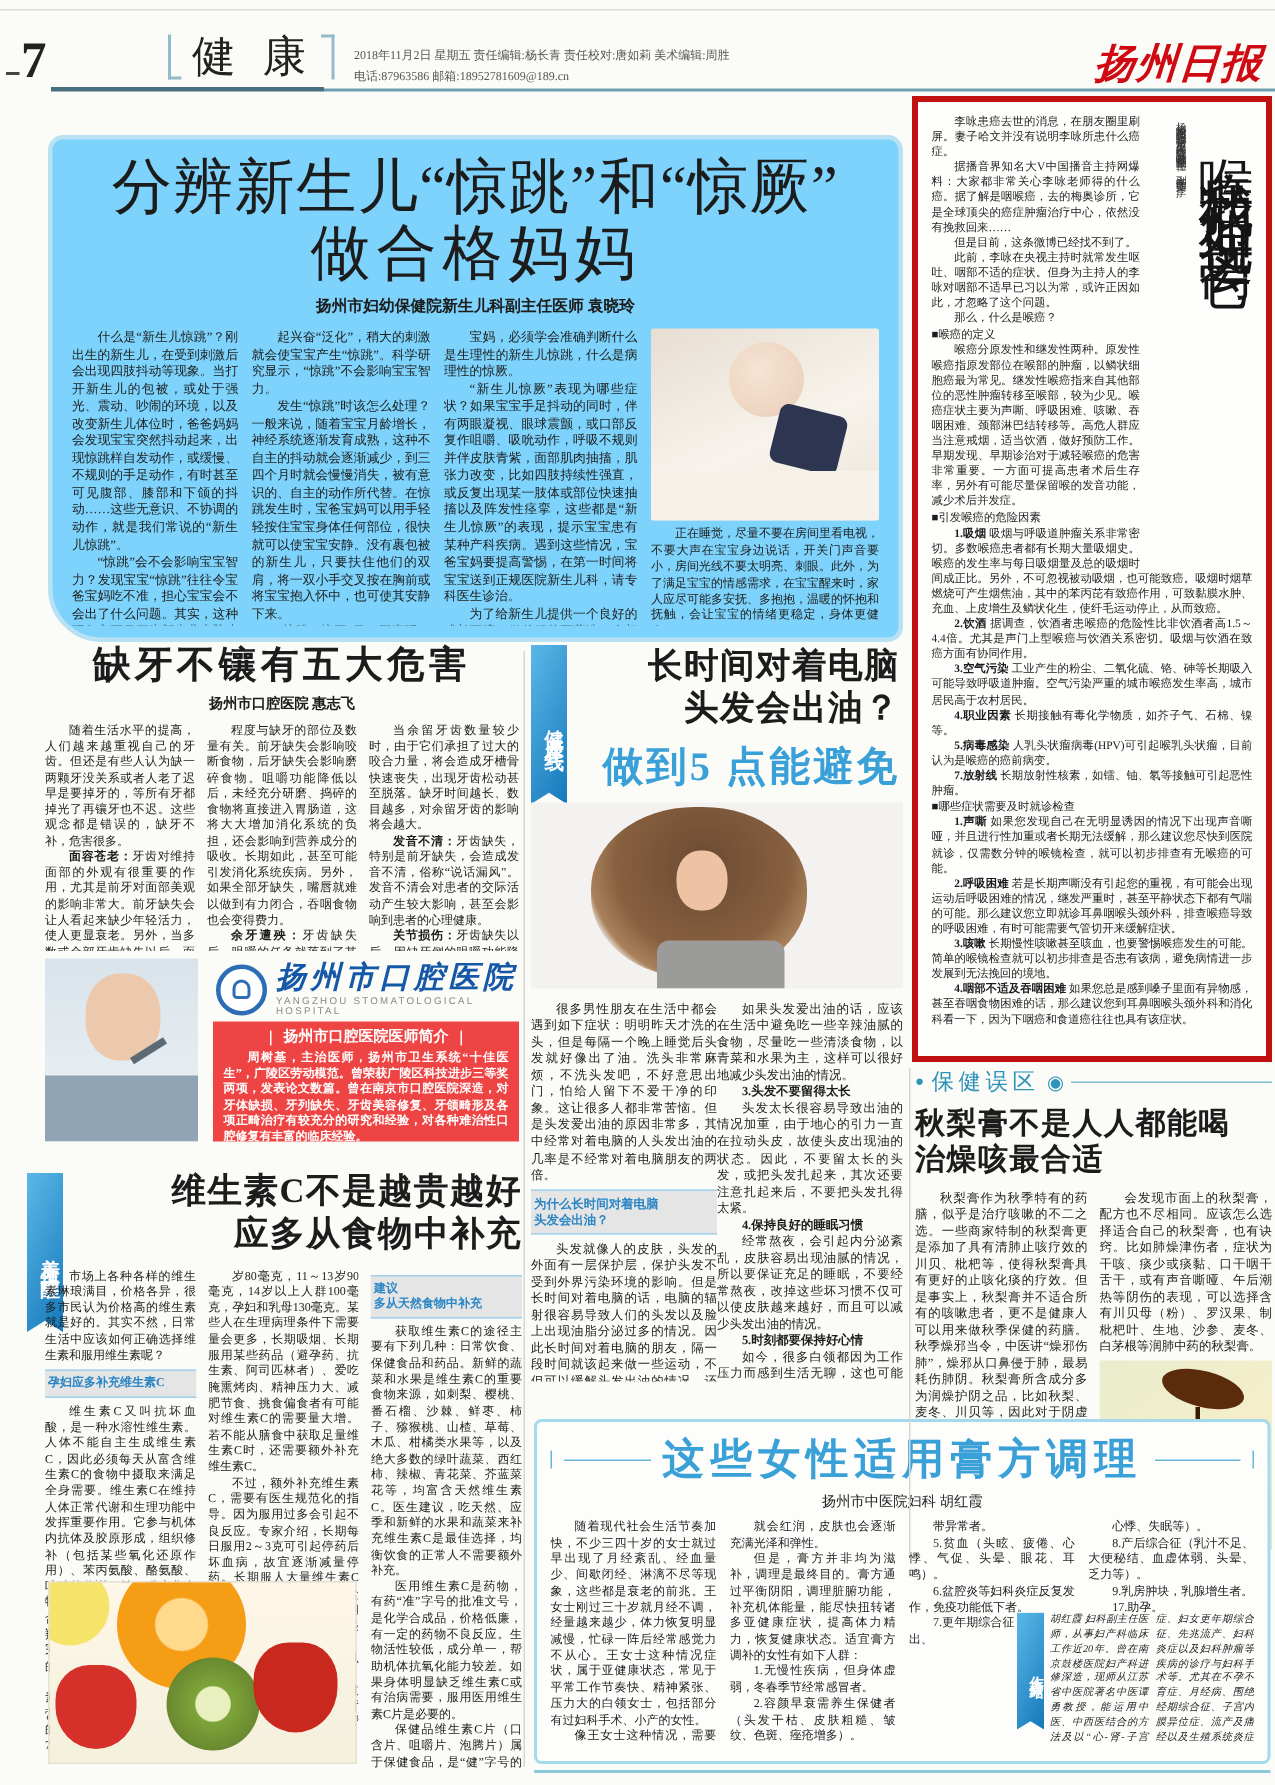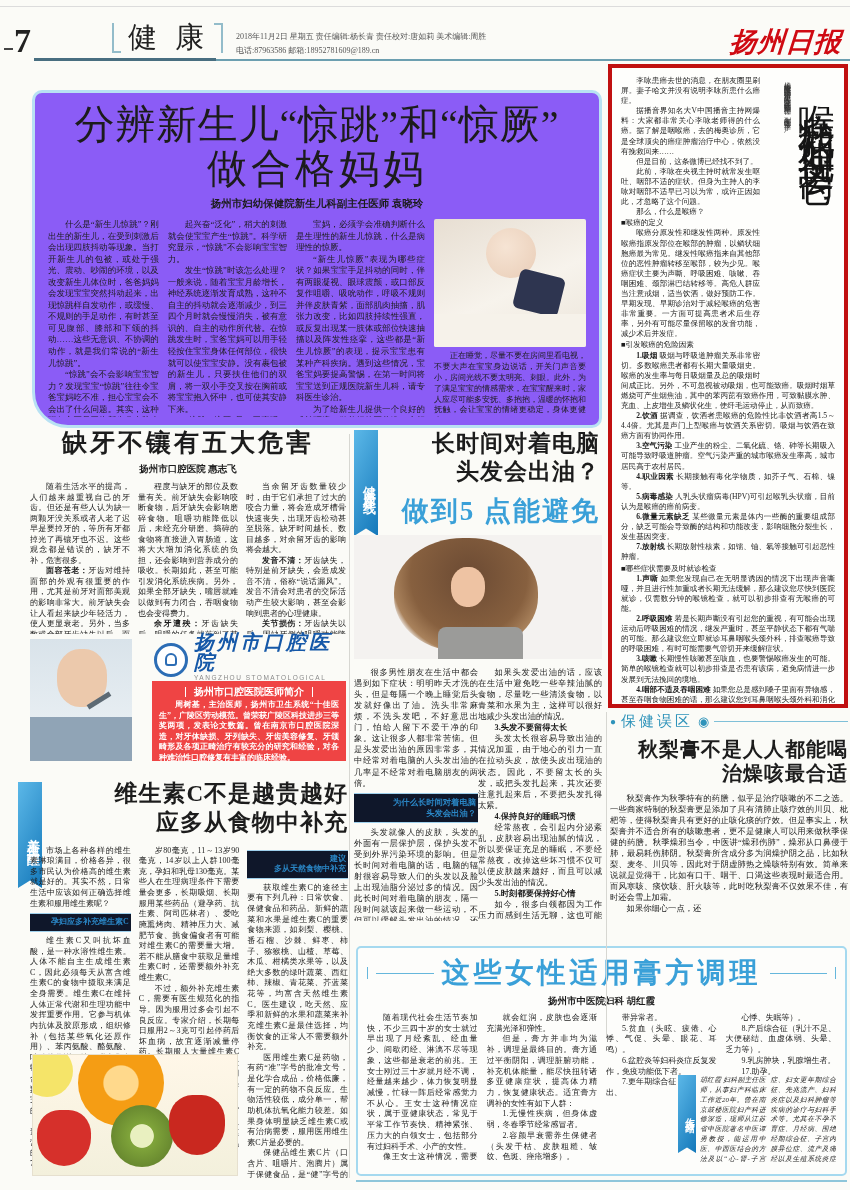--- a/index.html
+++ b/index.html
@@ -14,46 +14,46 @@
   .hr2{left:216px;top:59px;width:634px;height:2px;background:#6c9fb0}
   .sectionwrap{left:112px;top:18px;display:flex;align-items:center}
   .bk-l{width:9px;height:30px;border-left:2px solid #93bcca;border-bottom:2px solid #93bcca;margin-right:7px}
   .bk-r{width:9px;height:30px;border-right:2px solid #93bcca;border-top:2px solid #93bcca;margin-left:-8px}
   .sectiontitle{font-size:29px;letter-spacing:18px;color:#222}
   .dateline{left:236px;top:30px;font-size:8px;color:#555;line-height:1.7}
   .masthead{left:700px;top:24px;width:142px;text-align:right;font-size:27px;font-weight:bold;font-style:italic;color:#cf0a12;letter-spacing:1px;transform:skewX(-4deg)}
   
   p.para{text-indent:2em;text-align:justify;margin:0}
   p.sec{text-indent:0;font-weight:normal;margin-top:1px}
-  p.subhead{text-indent:0;background:#0f172a;color:#2a86c5;text-align:right;font-weight:bold;white-space:pre-line;padding:3px 2px;margin:4px 0;border-top:1px solid #9fd0ec;border-bottom:1px solid #9fd0ec}
+  p.subhead{text-indent:0;background:#e5e5e5;color:#2a86c5;text-align:left;font-weight:bold;white-space:pre-line;padding:3px 2px;margin:4px 0;border-top:1px solid #9fd0ec;border-bottom:1px solid #9fd0ec}
   p.mini{font-weight:bold}
   .colrow{display:flex;overflow:hidden}
   .colrow>div{flex:1 1 0;overflow:hidden}
   
-  .nb{left:32px;top:90px;width:570px;height:338px;border:3px solid #b8e1f3;border-radius:10px 10px 10px 36px;background:#8b5cf6}
+  .nb{left:32px;top:90px;width:570px;height:338px;border:3px solid #b8e1f3;border-radius:10px 10px 10px 36px;background:#7dd3fc}
   .nb-t1{margin-top:10px;text-align:center;font-size:40px;letter-spacing:1px;line-height:1.1}
   .nb-t2{text-align:center;font-size:40px;letter-spacing:4px;line-height:1.1}
   .nb-by{text-align:center;font-size:10.5px;font-weight:bold;margin-top:6px}
   .nb-body{display:flex;gap:9px;padding:8px 13px 10px;height:206px;overflow:hidden;font-size:8.5px;line-height:1.36}
   .nb-body .c4{flex:0 0 152px;font-size:8px}
   .baby-photo{width:100%;height:128px;margin-bottom:4px;position:relative;overflow:hidden;background:linear-gradient(155deg,#e7ded2,#f7f3ec 55%,#ece5da);border-radius:2px}
   .b-head{position:absolute;left:34%;top:7%;width:50px;height:50px;border-radius:50%;background:radial-gradient(circle at 40% 38%,#f6e4d4,#e9cdb7)}
   .b-strap{position:absolute;right:16%;top:42%;width:46px;height:40px;background:#2e3550;border-radius:6px;transform:rotate(14deg)}
   .b-blanket{position:absolute;left:0;bottom:0;width:100%;height:26%;background:#f6f2ea}
   
   .throat{left:608px;top:64px;width:240px;height:644px;border:4px solid #c01010;background:#fefefc;padding:8px 9px;font-size:7.6px;line-height:1.33;overflow:hidden}
   .throat-side{float:right;width:68px;height:296px;margin:0 0 7px 7px;display:flex}
   .throat-byline{writing-mode:vertical-rl;font-size:7px;letter-spacing:1px;color:#333;width:24px;line-height:1.15}
   .throat-title{writing-mode:vertical-rl;font-size:37px;letter-spacing:8px;line-height:1;width:44px;color:#151515}
   
   .teeth{left:30px;top:426px;width:316px;height:350px}
   .teeth-t{text-align:center;font-size:25px;letter-spacing:3px;font-weight:bold}
   .teeth-by{text-align:center;font-size:9.5px;font-weight:bold;margin-top:4px}
   .teeth-cols{gap:8px;height:152px;font-size:8px;line-height:1.32;margin-top:6px}
-  .teeth-bottom{display:flex;gap:20px;margin-top:5px;height:122px}
+  .teeth-bottom{display:flex;gap:10px;margin-top:5px;height:122px}
   .man-photo{flex:0 0 102px;position:relative;overflow:hidden;background:linear-gradient(#d9e3ea,#eef3f6)}
   .m-face{position:absolute;left:26%;top:8%;width:50px;height:58px;border-radius:45%;background:#ecc9ac}
   .m-shirt{position:absolute;left:0;bottom:0;width:100%;height:36%;background:#90a4b6}
   .m-tool{position:absolute;left:55%;top:48%;width:26px;height:5px;background:#5d6a74;transform:rotate(-32deg)}
   .teeth-right{flex:1;display:flex;flex-direction:column}
   .logo-row{height:42px;display:flex;align-items:center;gap:6px;padding-left:2px}
   .tooth-logo{width:34px;height:34px;border-radius:50%;border:3px solid #2c6db5;background:#fff;position:relative;flex:0 0 auto}
   .tooth-glyph{position:absolute;left:8px;top:7px;width:12px;height:13px;background:#fff;border:2px solid #2c6db5;border-radius:6px 6px 3px 3px}
   .hosp-name{font-size:20px;font-weight:bold;font-style:italic;color:#1558a8;letter-spacing:3px;line-height:1}
   .hosp-en{font-size:6.5px;color:#8a8a8a;letter-spacing:1.5px;margin-top:2px;font-family:"Liberation Sans",sans-serif}
@@ -84,34 +84,34 @@
   .f-straw1{position:absolute;left:2%;top:46%;width:54px;height:56px;border-radius:50% 50% 60% 60%;background:#d6302b}
   .f-straw2{position:absolute;right:6%;top:34%;width:56px;height:60px;border-radius:50% 50% 60% 60%;background:#c9281f}
   .f-lemon{position:absolute;left:-6%;top:-8%;width:52px;height:52px;border-radius:50%;background:#f5e469}
   
   .pear{left:610px;top:712px;width:238px;height:326px}
   .pear-head{display:flex;align-items:center;gap:5px;color:#2e93ba}
   .pear-bullet{font-size:10px}
   .pear-label{font-size:15px;letter-spacing:3px}
   .pear-target{font-size:13px}
   .pear-line{flex:1;border-top:1px solid #7fc0d8}
-  .pear-t1,.pear-t2{text-align:right;font-size:20px;font-weight:bold;letter-spacing:1px;line-height:1.2}
+  .pear-t1,.pear-t2{text-align:left;font-size:20px;font-weight:bold;letter-spacing:1px;line-height:1.2}
   .pear-t1{margin-top:6px}
   .pear-cols{gap:8px;margin-top:8px;height:248px;font-size:8.3px;line-height:1.33}
   .pear-photo{width:100%;height:126px;margin-top:4px;position:relative;overflow:hidden;background:linear-gradient(140deg,#e9edcd,#f5eecb 60%,#dfe6c0)}
   .p-jar{position:absolute;left:16%;bottom:3%;width:68%;height:56%;background:#241305;border-radius:6px;box-shadow:inset 0 4px 6px #6b4a1f}
   .p-spoon{position:absolute;left:36%;top:5%;width:56px;height:24px;border-radius:50%;background:#5a2c0c;transform:rotate(14deg)}
   .p-drip{position:absolute;left:56%;top:24%;width:3px;height:34px;background:#3a1b06}
   
   .gf{left:356px;top:946px;width:491px;height:230px;border:2px solid #a5d9ef;border-radius:5px;padding:6px 9px;background:#fdfdfb}
   .gf-titlerow{display:flex;align-items:center;gap:8px}
   .gf-line{flex:1;height:1px;background:#66b7dc;position:relative}
   .gf-cap{width:1px;height:12px;background:#66b7dc}
   .gf-title{font-size:28px;font-weight:bold;color:#3aa0d8;letter-spacing:4px;white-space:nowrap}
-  .gf-by{text-align:center;font-size:9.5px;font-weight:bold;margin-top:3px}
+  .gf-by{text-align:center;font-size:9.5px;font-weight:normal;margin-top:3px}
   .gf-cols{gap:9px;margin-top:5px;height:150px;font-size:8px;line-height:1.34;position:relative}
   .author-box{position:absolute;right:0;bottom:0;width:158px;height:88px;background:#fdfdfb;display:flex;z-index:4;gap:4px}
   .author-ribbon{flex:0 0 18px;height:78px;color:#fff;writing-mode:vertical-rl;letter-spacing:2px;text-align:center;font-size:9.5px;font-weight:bold;background:linear-gradient(115deg,#5cb8e8,#1478ba);clip-path:polygon(0 0,100% 0,100% 100%,50% 93%,0 100%)}
   .author-cols{flex:1;display:flex;gap:5px;font-size:6.8px;font-style:italic;line-height:1.45;overflow:hidden}
   .author-cols>div{flex:1;text-align:justify}
   
   .vsep1{left:349px;top:434px;width:1px;height:744px;background:#d7d7d2}
   .vsep2{left:606px;top:712px;width:1px;height:324px;background:#d7d7d2}
   .bottomline{left:356px;top:1180px;width:491px;height:2px;background:#8ec6da}
 </style>
@@ -178,21 +178,20 @@
       <p class="para">此前，李咏在央视主持时就常发生呕吐、咽部不适的症状。但身为主持人的李咏对咽部不适早已习以为常，或许正因如此，才忽略了这个问题。</p>
       <p class="para">那么，什么是喉癌？</p>
       <p class="para sec">■喉癌的定义</p>
       <p class="para">喉癌分原发性和继发性两种。原发性喉癌指原发部位在喉部的肿瘤，以鳞状细胞癌最为常见。继发性喉癌指来自其他部位的恶性肿瘤转移至喉部，较为少见。喉癌症状主要为声嘶、呼吸困难、咳嗽、吞咽困难、颈部淋巴结转移等。高危人群应当注意戒烟，适当饮酒，做好预防工作。早期发现、早期诊治对于减轻喉癌的危害非常重要。一方面可提高患者术后生存率，另外有可能尽量保留喉的发音功能，减少术后并发症。</p>
       <p class="para sec">■引发喉癌的危险因素</p>
       <p class="para "><b>1.吸烟</b> 吸烟与呼吸道肿瘤关系非常密切。多数喉癌患者都有长期大量吸烟史。喉癌的发生率与每日吸烟量及总的吸烟时间成正比。另外，不可忽视被动吸烟，也可能致癌。吸烟时烟草燃烧可产生烟焦油，其中的苯丙芘有致癌作用，可致黏膜水肿、充血、上皮增生及鳞状化生，使纤毛运动停止，从而致癌。</p>
       <p class="para "><b>2.饮酒</b> 据调查，饮酒者患喉癌的危险性比非饮酒者高1.5～4.4倍。尤其是声门上型喉癌与饮酒关系密切。吸烟与饮酒在致癌方面有协同作用。</p>
       <p class="para "><b>3.空气污染</b> 工业产生的粉尘、二氧化硫、铬、砷等长期吸入可能导致呼吸道肿瘤。空气污染严重的城市喉癌发生率高，城市居民高于农村居民。</p>
       <p class="para "><b>4.职业因素</b> 长期接触有毒化学物质，如芥子气、石棉、镍等。</p>
       <p class="para "><b>5.病毒感染</b> 人乳头状瘤病毒(HPV)可引起喉乳头状瘤，目前认为是喉癌的癌前病变。</p>
-      <p class="para "><b>6.微量元素缺乏</b> 某些微量元素是体内一些酶的重要组成部分，缺乏可能会导致酶的结构和功能改变，影响细胞分裂生长，发生基因突变。</p>
       <p class="para "><b>7.放射线</b> 长期放射性核素，如镭、铀、氡等接触可引起恶性肿瘤。</p>
       <p class="para sec">■哪些症状需要及时就诊检查</p>
       <p class="para "><b>1.声嘶</b> 如果您发现自己在无明显诱因的情况下出现声音嘶哑，并且进行性加重或者长期无法缓解，那么建议您尽快到医院就诊，仅需数分钟的喉镜检查，就可以初步排查有无喉癌的可能。</p>
       <p class="para "><b>2.呼吸困难</b> 若是长期声嘶没有引起您的重视，有可能会出现运动后呼吸困难的情况，继发严重时，甚至平静状态下都有气喘的可能。那么建议您立即就诊耳鼻咽喉头颈外科，排查喉癌导致的呼吸困难，有时可能需要气管切开来缓解症状。</p>
       <p class="para "><b>3.咳嗽</b> 长期慢性咳嗽甚至咳血，也要警惕喉癌发生的可能。简单的喉镜检查就可以初步排查是否患有该病，避免病情进一步发展到无法挽回的境地。</p>
       <p class="para "><b>4.咽部不适及吞咽困难</b> 如果您总是感到嗓子里面有异物感，甚至吞咽食物困难的话，那么建议您到耳鼻咽喉头颈外科和消化科看一下，因为下咽癌和食道癌往往也具有该症状。</p>
     </div>
 </div>
 
 <div class="abs teeth">
@@ -313,20 +312,30 @@
     <span class="pear-target">◉</span>
     <span class="pear-line"></span>
   </div>
   <div class="pear-t1">秋梨膏不是人人都能喝</div>
   <div class="pear-t2">治燥咳最合适</div>
   <div class="colrow pear-cols">
     <div>
         <p class="para">秋梨膏作为秋季特有的药膳，似乎是治疗咳嗽的不二之选。一些商家特制的秋梨膏更是添加了具有清肺止咳疗效的川贝、枇杷等，使得秋梨膏具有更好的止咳化痰的疗效。但是事实上，秋梨膏并不适合所有的咳嗽患者，更不是健康人可以用来做秋季保健的药膳。秋季燥邪当令，中医讲“燥邪伤肺”，燥邪从口鼻侵于肺，最易耗伤肺阴。秋梨膏所含成分多为润燥护阴之品，比如秋梨、麦冬、川贝等，因此对于阴虚肺热之燥咳特别有效。简单来说就是觉得干，比如有口干、咽干、口渴这些表现时最适合用。而风寒咳、痰饮咳、肝火咳等，此时吃秋梨膏不仅效果不佳，有时还会雪上加霜。</p>
         <p class="para">如果你细心一点，还</p>
       </div>
+    <div>
+      <div>
+          <p class="para">会发现市面上的秋梨膏，配方也不尽相同。应该怎么选择适合自己的秋梨膏，也有诀窍。比如肺燥津伤者，症状为干咳、痰少或痰黏、口干咽干舌干，或有声音嘶哑、午后潮热等阴伤的表现，可以选择含有川贝母（粉）、罗汉果、制枇杷叶、生地、沙参、麦冬、白茅根等润肺中药的秋梨膏。</p>
+        </div>
+      <div class="pear-photo">
+        <div class="p-jar"></div>
+        <div class="p-spoon"></div>
+        <div class="p-drip"></div>
+      </div>
+    </div>
   </div>
 </div>
 
 <div class="abs gf">
   <div class="gf-titlerow">
     <span class="gf-cap"></span>
     <span class="gf-line"></span>
     <span class="gf-title">这些女性适用膏方调理</span>
     <span class="gf-line"></span>
     <span class="gf-cap"></span>

